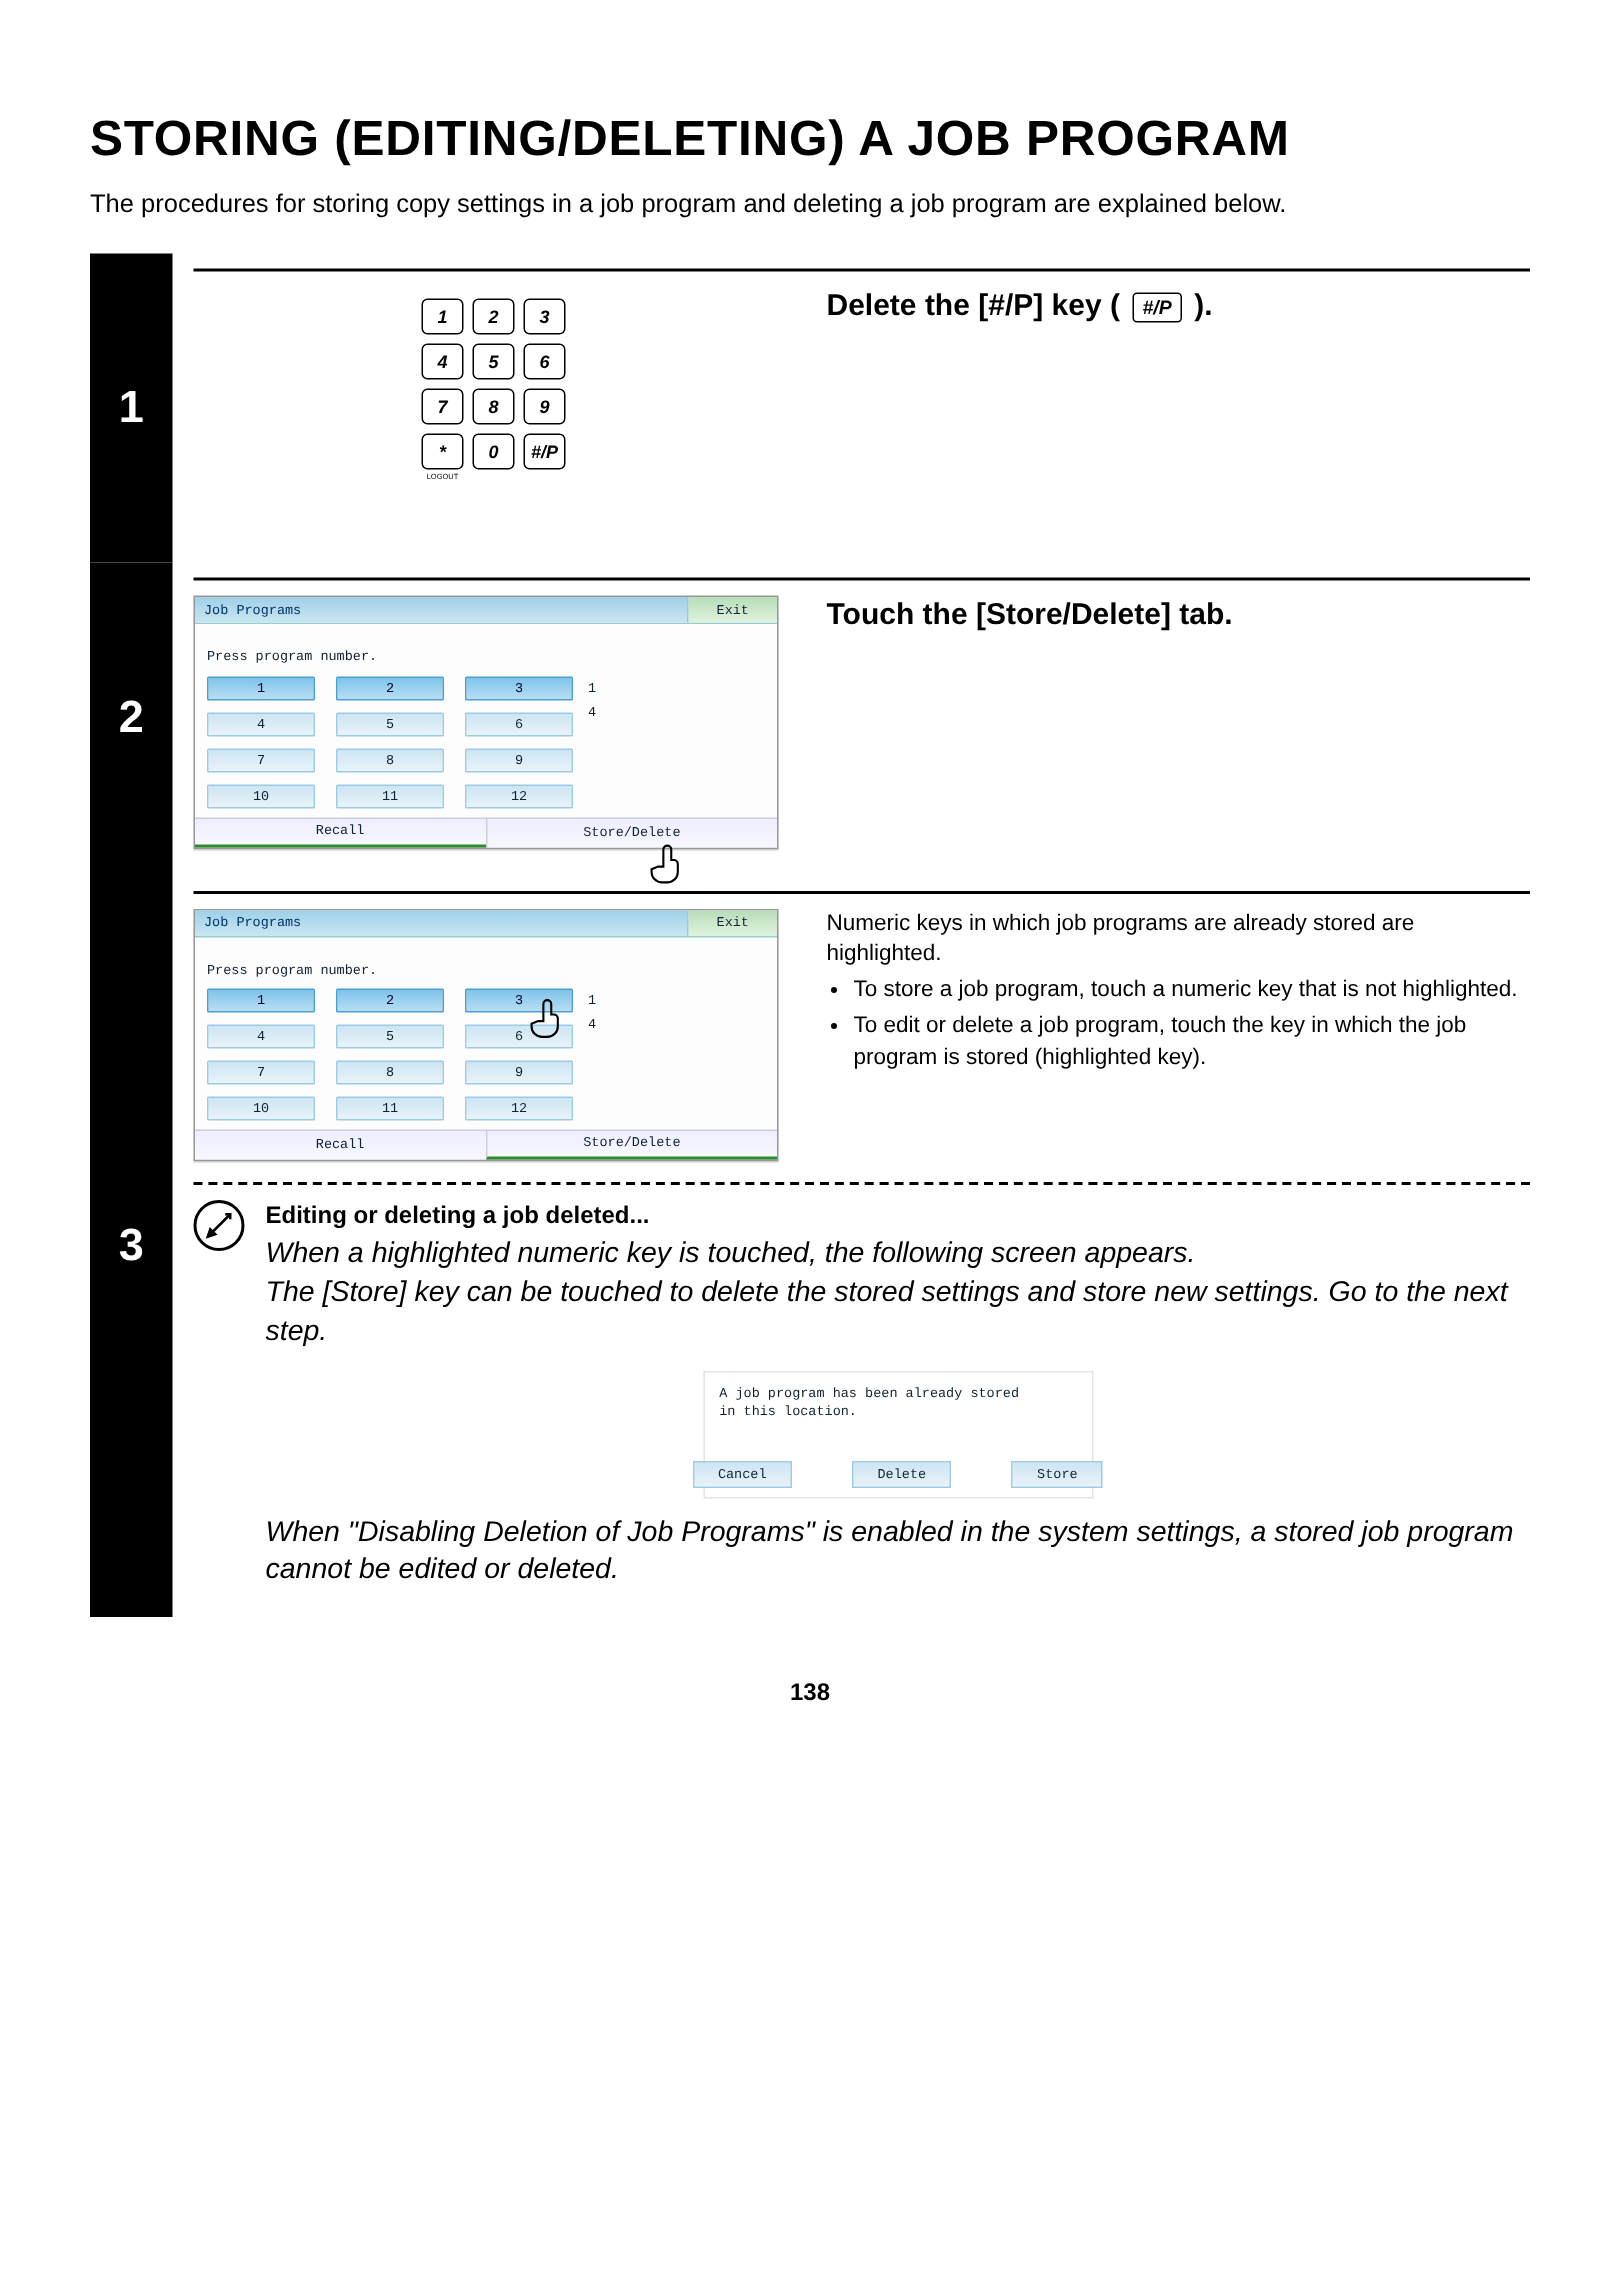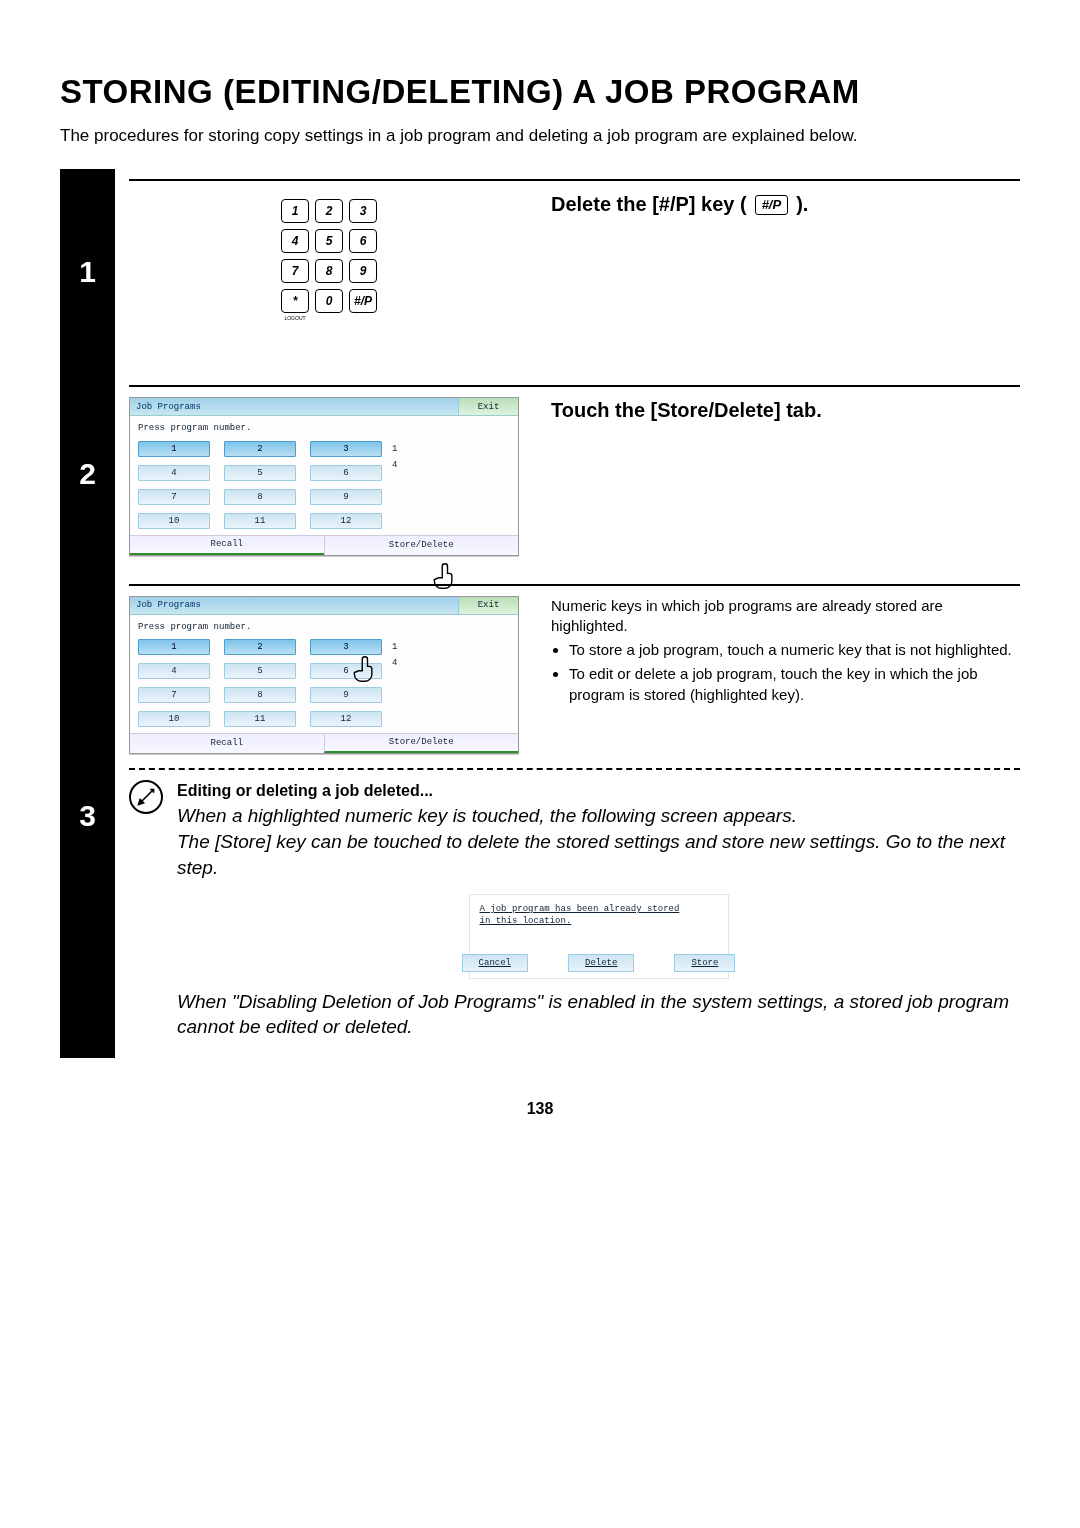--- a/index.html
+++ b/index.html
@@ -78,21 +78,21 @@
   .lcd-title {
     background:linear-gradient(#9fd0e8,#c9e6f2);
     flex:1; display:flex; align-items:center; padding:0 6px;
     color:#036;
   }
   .lcd-exit {
     width:60px; background:linear-gradient(#b8ddb8,#dff3df);
     display:flex; align-items:center; justify-content:center;
     border-left:1px solid #9cc;
   }
-  .lcd-sub { padding:6px 8px 2px 8px; }
+  .lcd-sub { padding:16px 8px 2px 8px; }
   .lcd-grid {
     display:flex; padding:4px 8px 6px 8px; gap:10px;
   }
   .numrows { display:grid; grid-template-columns:repeat(3,72px); grid-auto-rows:16px; gap:8px 14px; }
   .numbtn {
     background:linear-gradient(#cde5f3,#e9f3fa);
     border:1px solid #9ccbe4; border-radius:1px;
     display:flex; align-items:center; justify-content:center;
   }
   .numbtn.hl { background:linear-gradient(#7fc4eb,#b8def2); border-color:#4a9fce; color:#003; }
@@ -121,21 +121,20 @@
   }
   .note-body { flex:1; }
   .note-head { font-weight:700; font-size:16px; margin-bottom:2px; }
   .note-text { font-size:19px;font-style:italic; }
 
   .dialog-box {
     width:260px; margin:14px auto 10px auto;
     font-family:"Courier New", monospace; font-size:9px; color:#123;
     border:1px solid #e4e4e4; padding:8px 10px 6px 10px;
     background:#fff;
-    text-decoration:underline;
   }
   .dialog-btns { display:flex; gap:40px; justify-content:center; margin-top:26px; }
   .dbtn { background:linear-gradient(#cde5f3,#e9f3fa); border:1px solid #9ccbe4; padding:2px 16px; }
 
   .pagenum { text-align:center; font-weight:700; margin-top:40px; font-size:16px; }
 </style>
 </head>
 <body>
 
 <h1>STORING (EDITING/DELETING) A JOB PROGRAM</h1>

